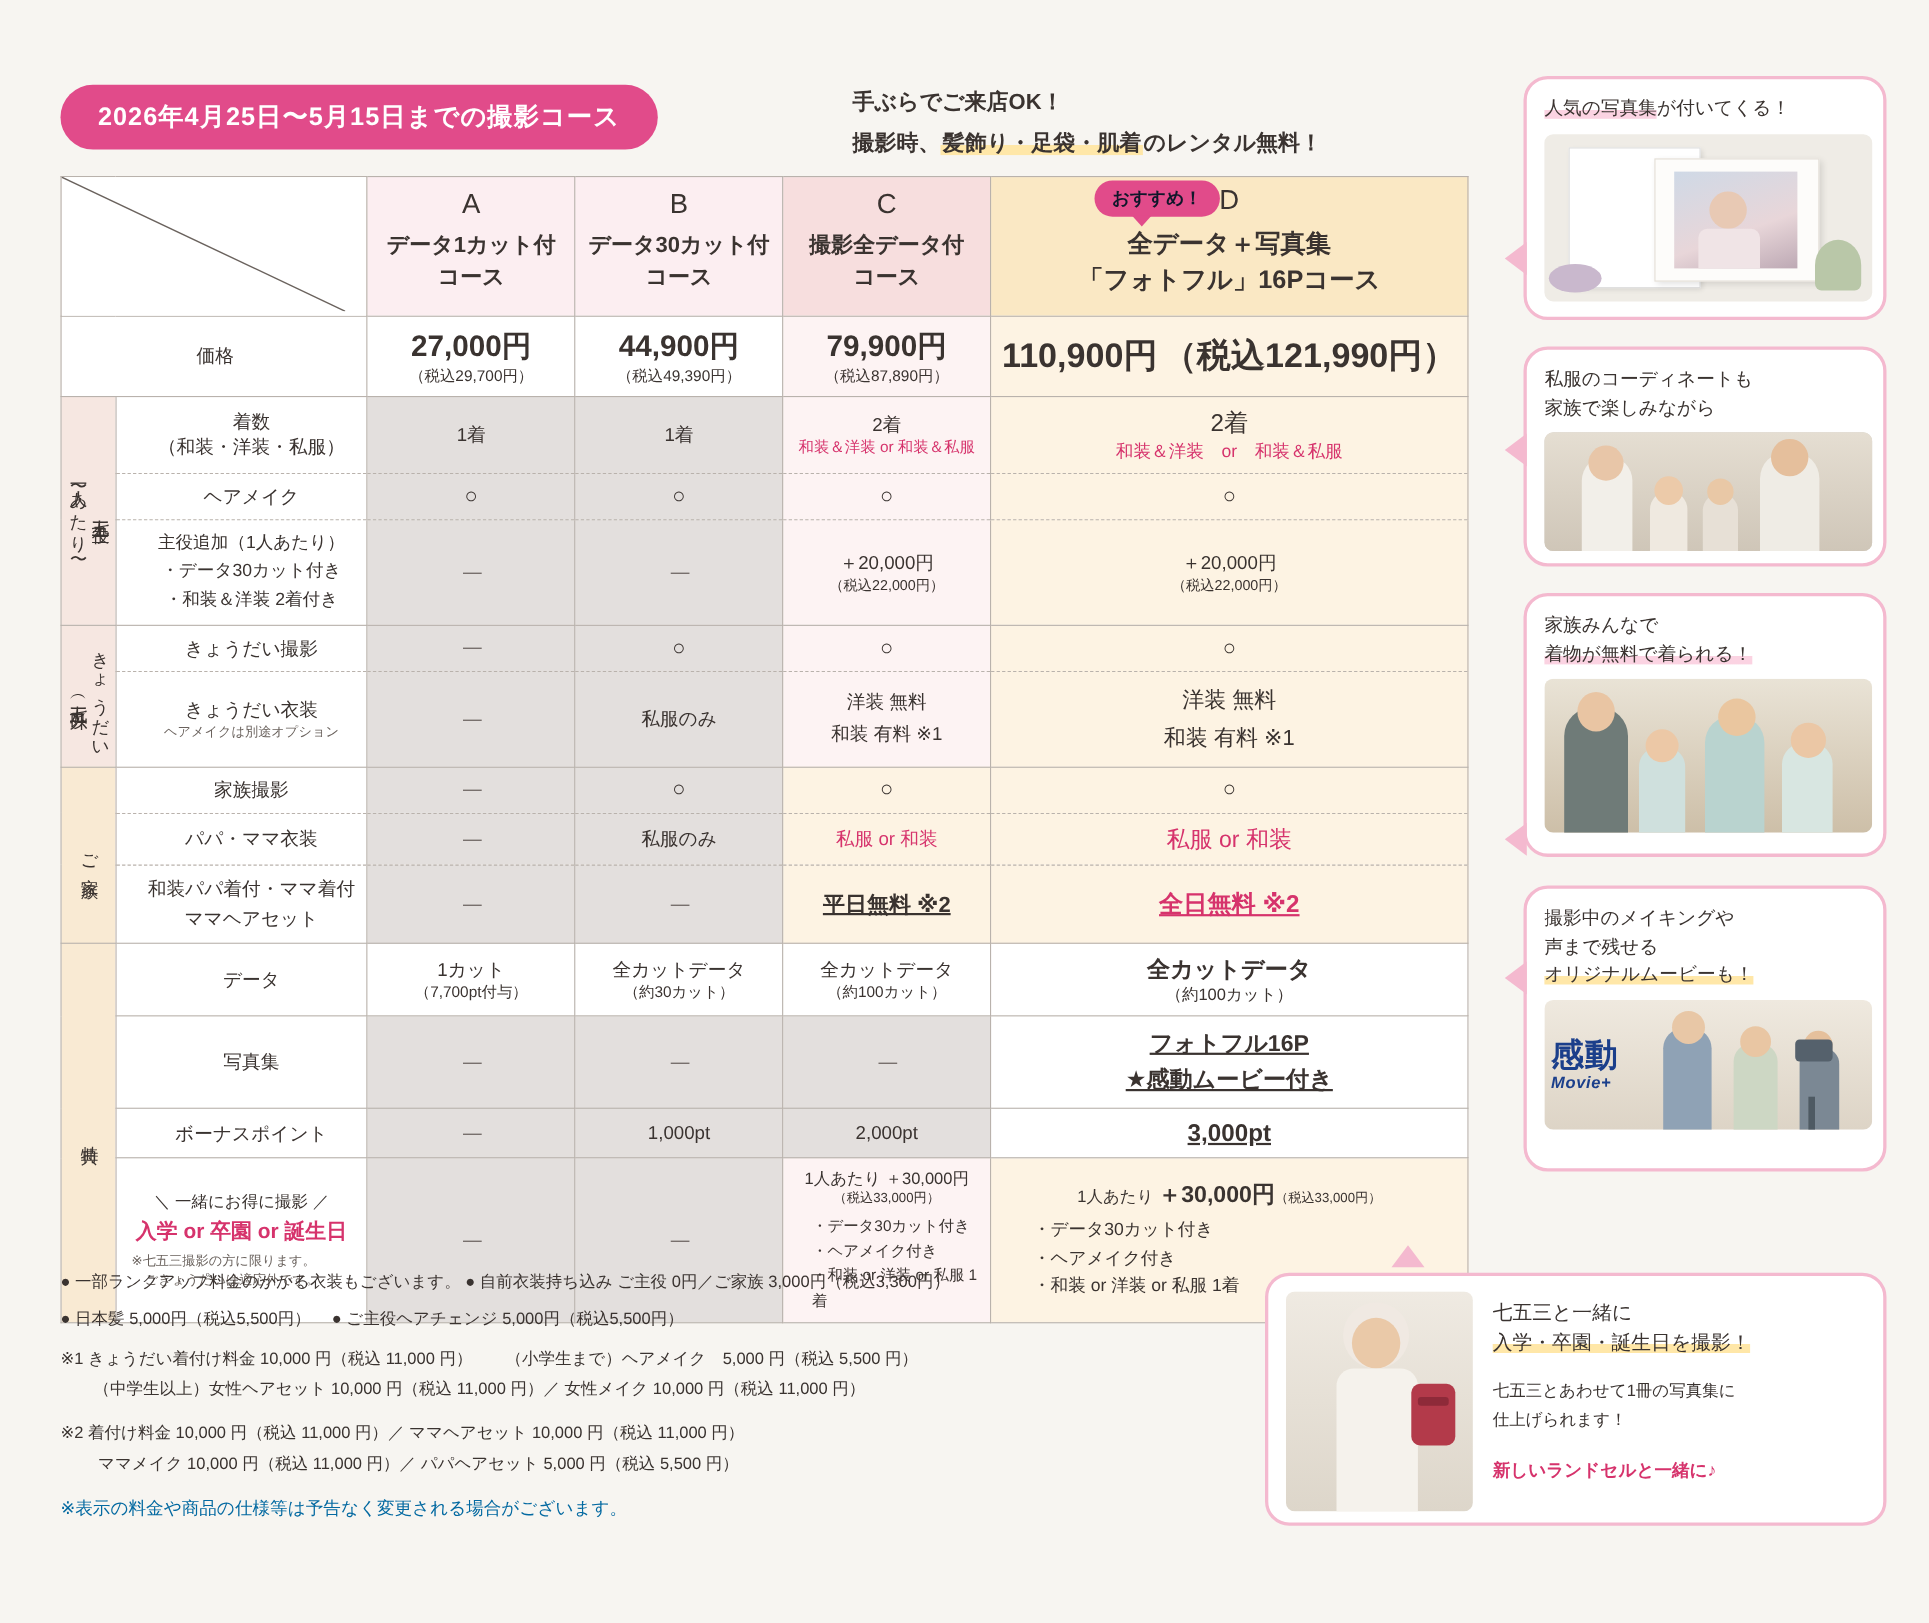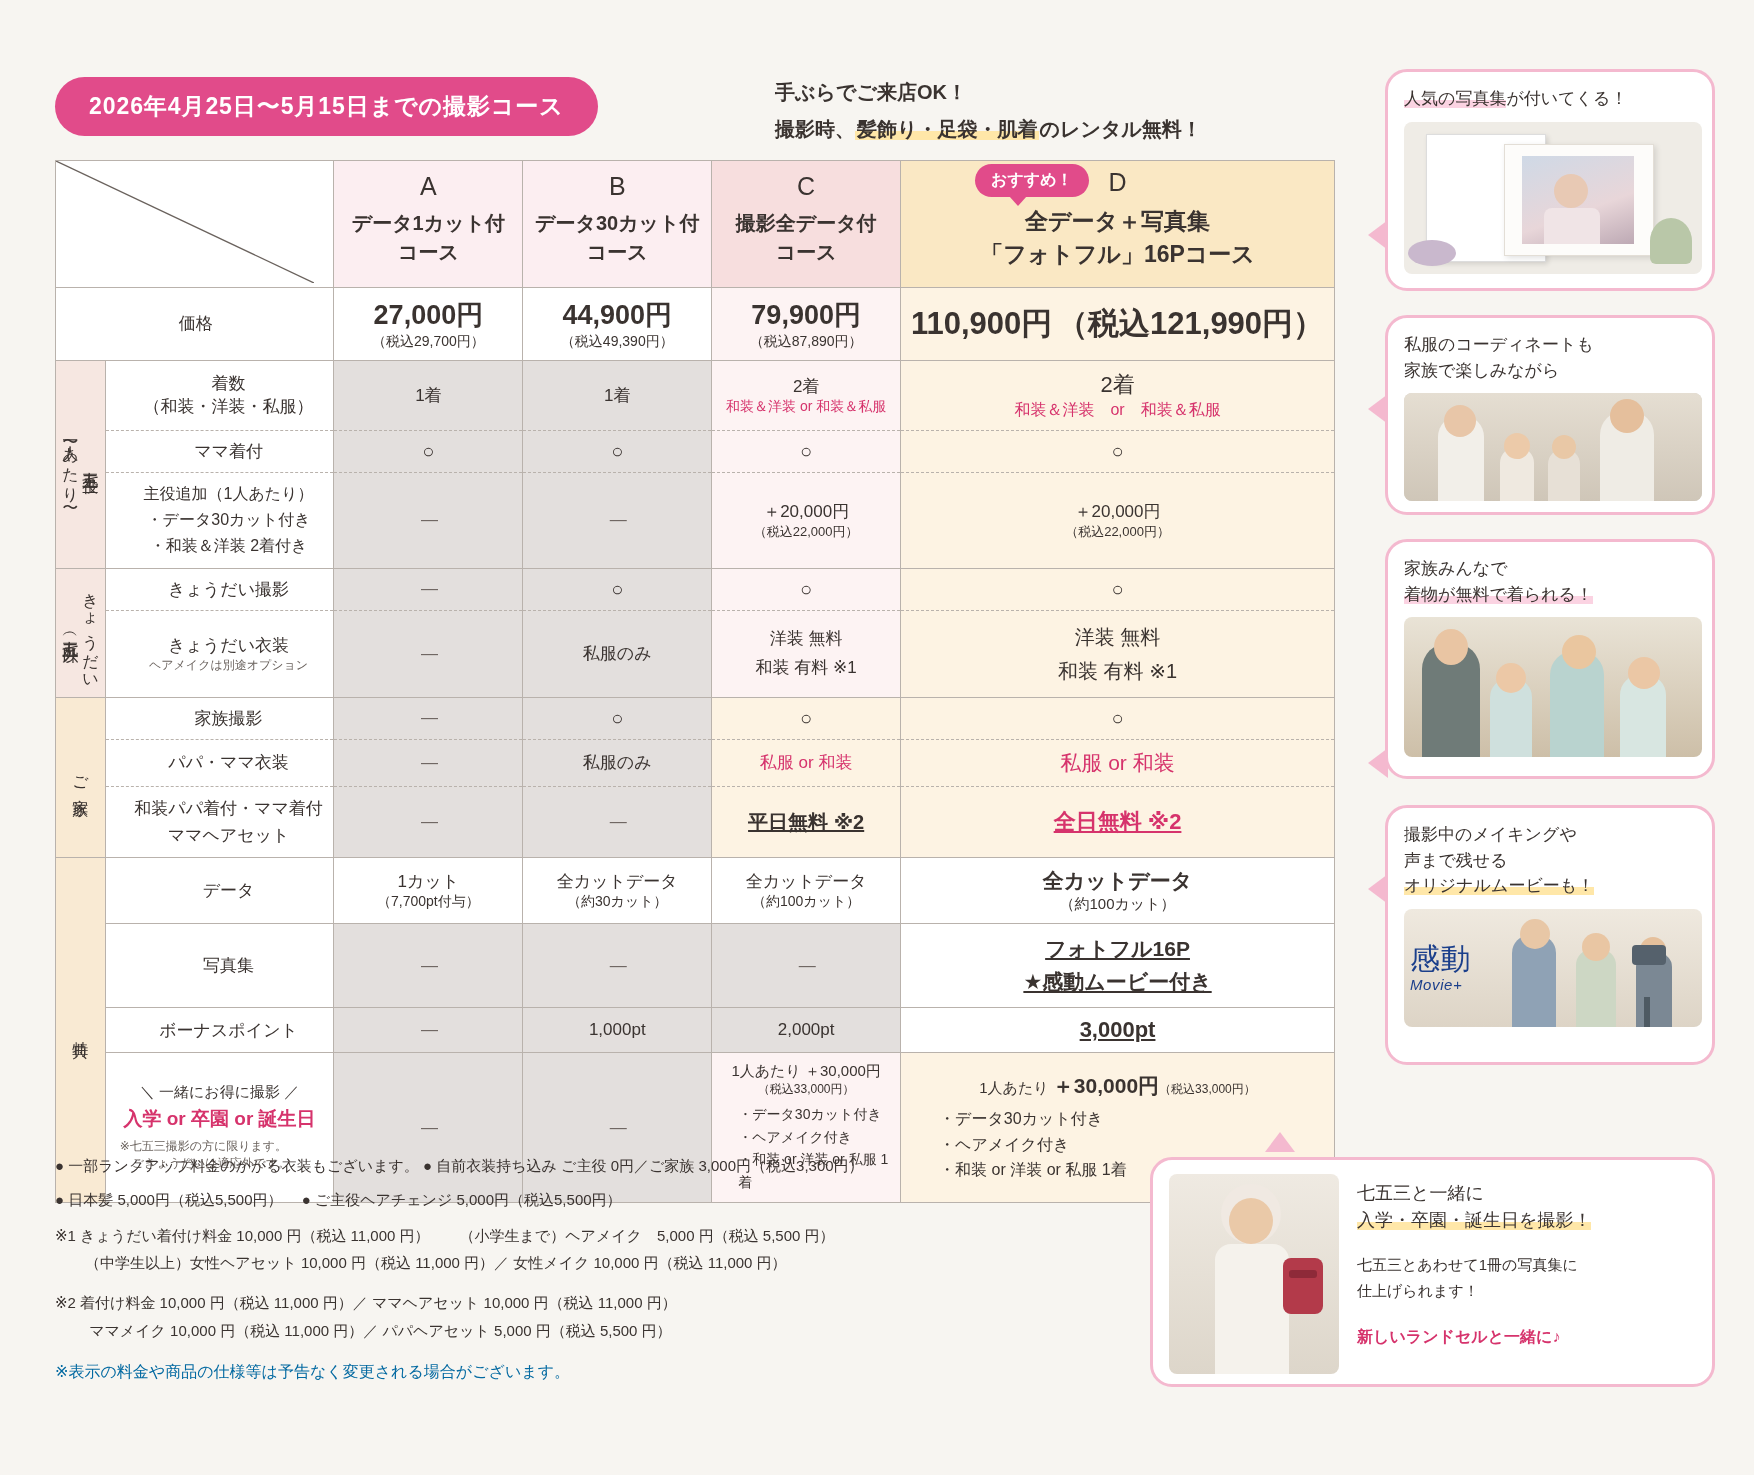--- a/index.html
+++ b/index.html
@@ -60,22 +60,22 @@
   .circ { font-size:20px; }
   .red { color:#d6336c; }
   .redb { color:#d6336c; font-weight:bold; }
   .dashed-b { border-bottom:1px dashed #b9b2ac !important; }
   .noline-t { border-top:none !important; }
   .lst { text-align:left; font-size:14px; line-height:1.6; padding-left:22px; }
   .lst.d { font-size:16px; padding-left:34px; }
 
   
   .reco {
-    position:absolute; left:920px; top:4px; z-index:5;
-    background:#e14b8a; color:#ffffff; font-size:16px; font-weight:bold;
+    position:absolute; left:940px; top:4px; z-index:5;
+    background:#e14b8a; color:#0f172a; font-size:16px; font-weight:bold;
     padding:6px 16px; border-radius:18px;
   }
   .reco:after {
     content:""; position:absolute; left:34px; bottom:-9px;
     border-left:9px solid transparent; border-right:9px solid transparent;
     border-top:10px solid #e14b8a;
   }
 
   
   .notes { position:absolute; left:55px; top:1105px; width:1140px; font-size:15px; line-height:1.85; }
@@ -99,21 +99,21 @@
 
   .card1 { left:1385px; top:22px; width:330px; height:222px; }
   .card2 { left:1385px; top:268px; width:330px; height:200px; }
   .card3 { left:1385px; top:492px; width:330px; height:240px; }
   .card4 { left:1385px; top:758px; width:330px; height:260px; }
   .card5 { left:1150px; top:1110px; width:565px; height:230px; }
 
   .hl-pink { background:linear-gradient(transparent 60%, #fbd3e2 60%); }
   .hl-yel { background:linear-gradient(transparent 60%, #ffe7a8 60%); }
 
-  .kando { font-size:30px; font-weight:normal; color:#1b3f8b; letter-spacing:.02em; }
+  .kando { font-size:30px; font-weight:bold; color:#1b3f8b; letter-spacing:.02em; }
   .kando small { display:block; font-size:15px; font-style:italic; color:#1b3f8b; margin-top:-4px; }
 </style>
 </head>
 <body>
 
 <div class="page">
 
   <div class="header">
     <span class="pill">2026年4月25日〜5月15日までの撮影コース</span>
     <div class="header-note">
@@ -199,21 +199,21 @@
           <div>2着</div>
           <div class="red" style="font-size:14px">和装＆洋装 or 和装＆私服</div>
         </td>
         <td class="cell orangish dashed-b">
           <div style="font-size:22px">2着</div>
           <div class="red" style="font-size:16px">和装＆洋装　or　和装＆私服</div>
         </td>
       </tr>
 
       <tr>
-        <td class="rowlabel dashed-b noline-t">ママ着付</td>
+        <td class="rowlabel dashed-b noline-t">ヘアメイク</td>
         <td class="cell gray circ dashed-b noline-t">○</td>
         <td class="cell gray circ dashed-b noline-t">○</td>
         <td class="cell pinkish circ dashed-b noline-t">○</td>
         <td class="cell orangish circ dashed-b noline-t">○</td>
       </tr>
 
       <tr>
         <td class="rowlabel small noline-t" style="white-space:pre-line;line-height:1.65">主役追加（1人あたり）
 ・データ30カット付き
 ・和装＆洋装 2着付き</td>

